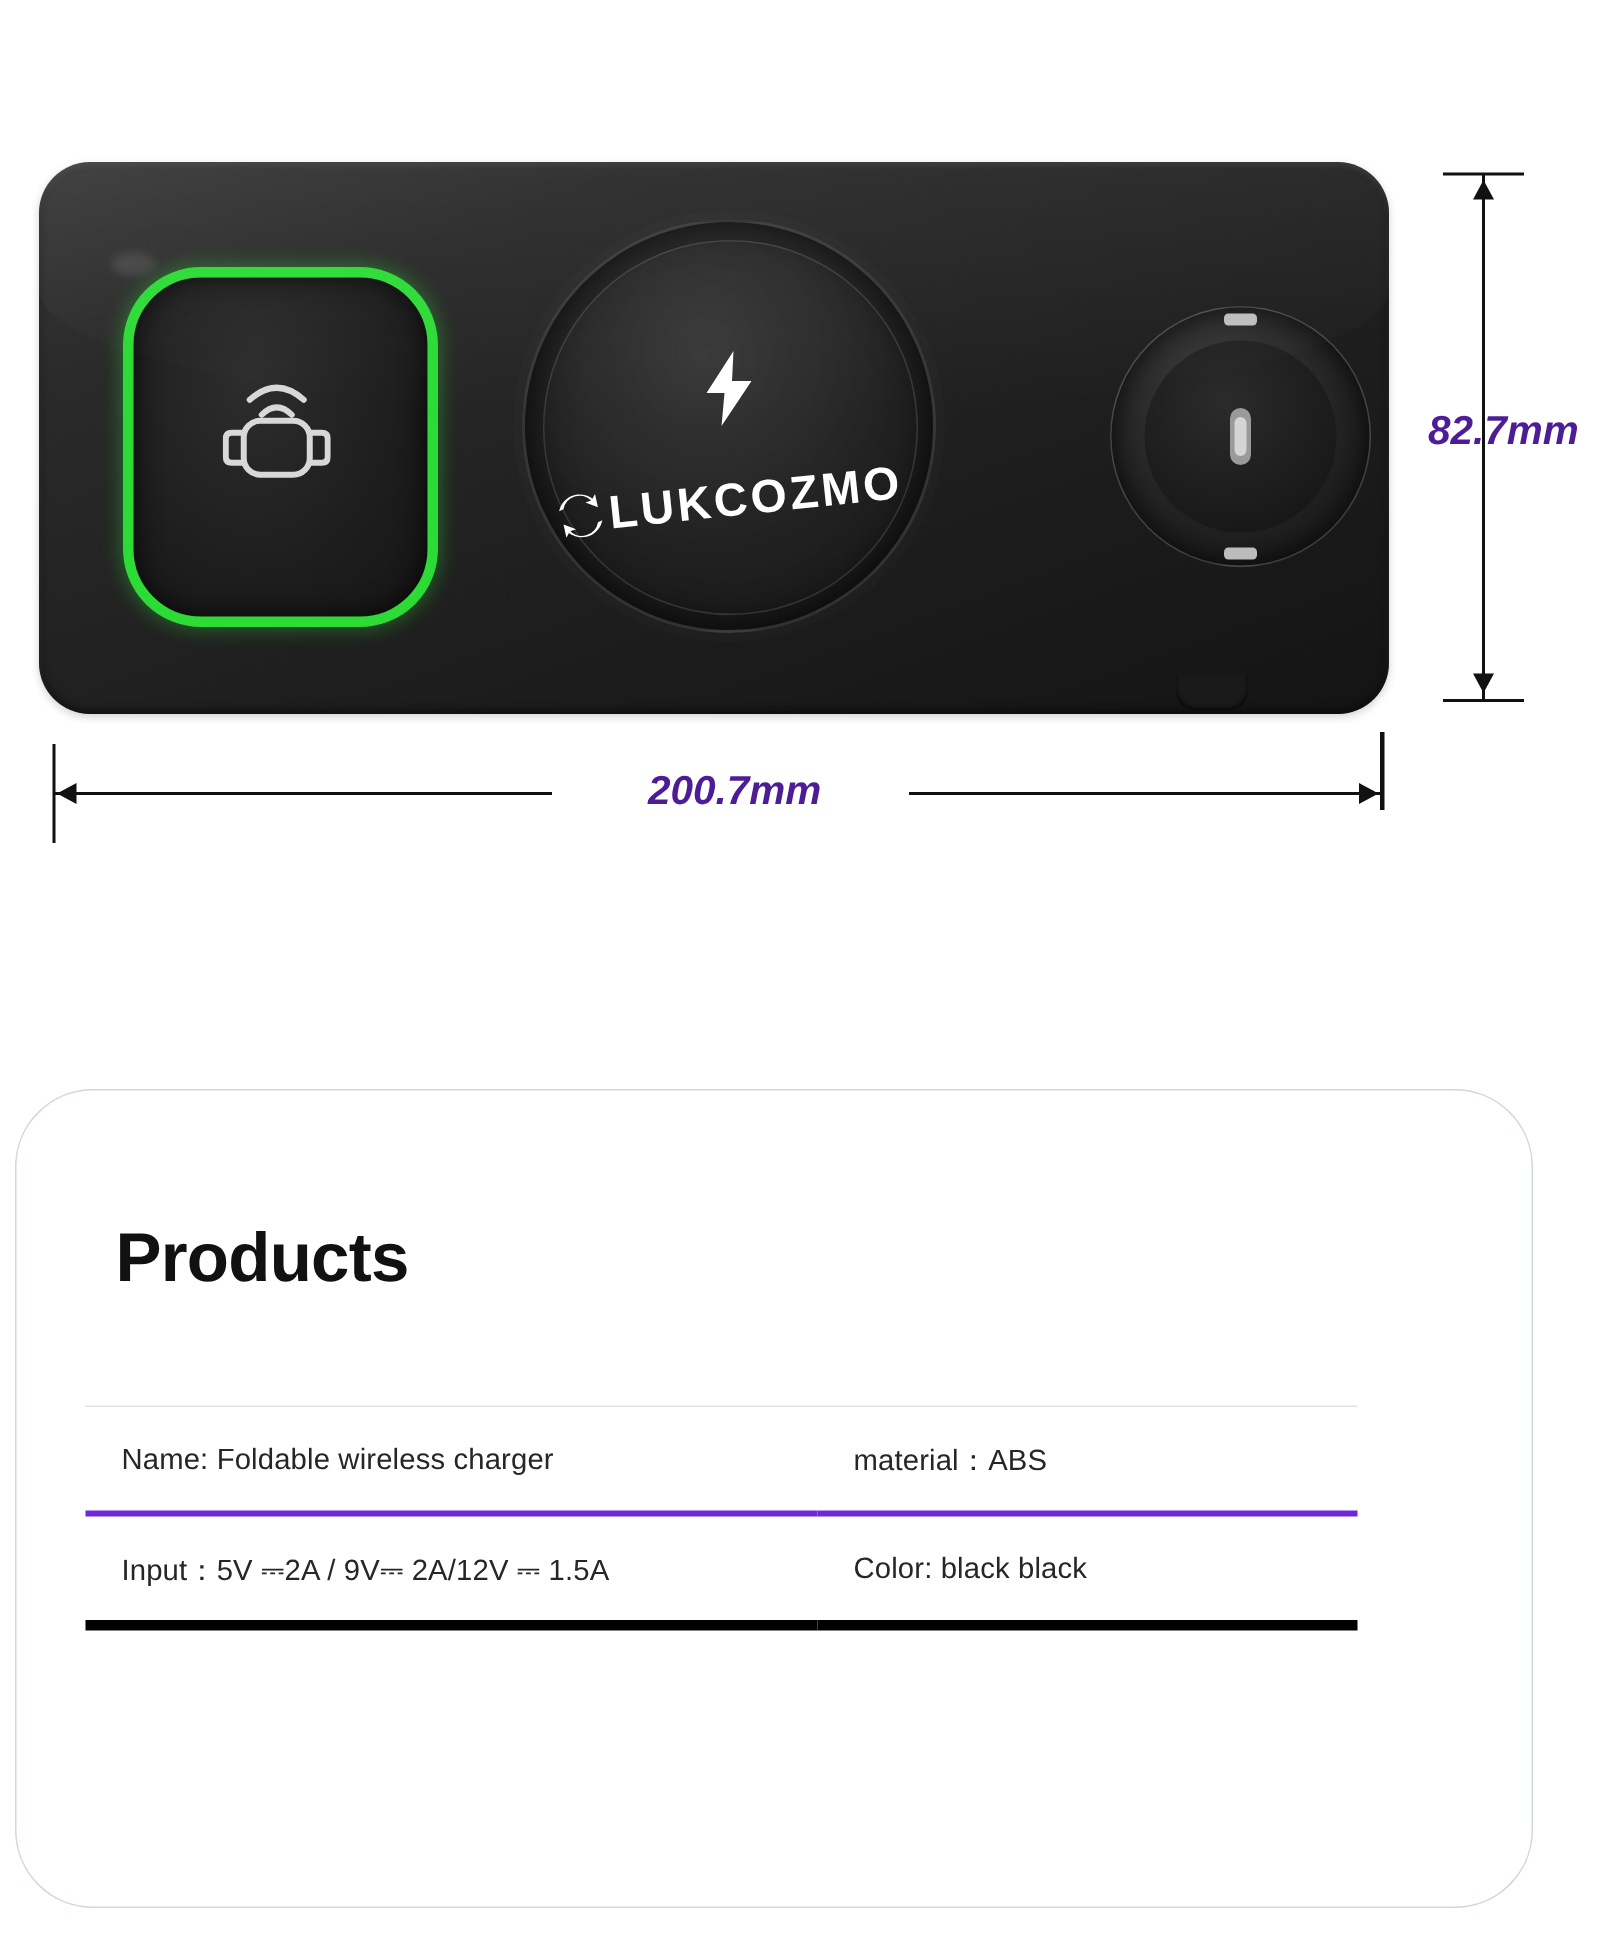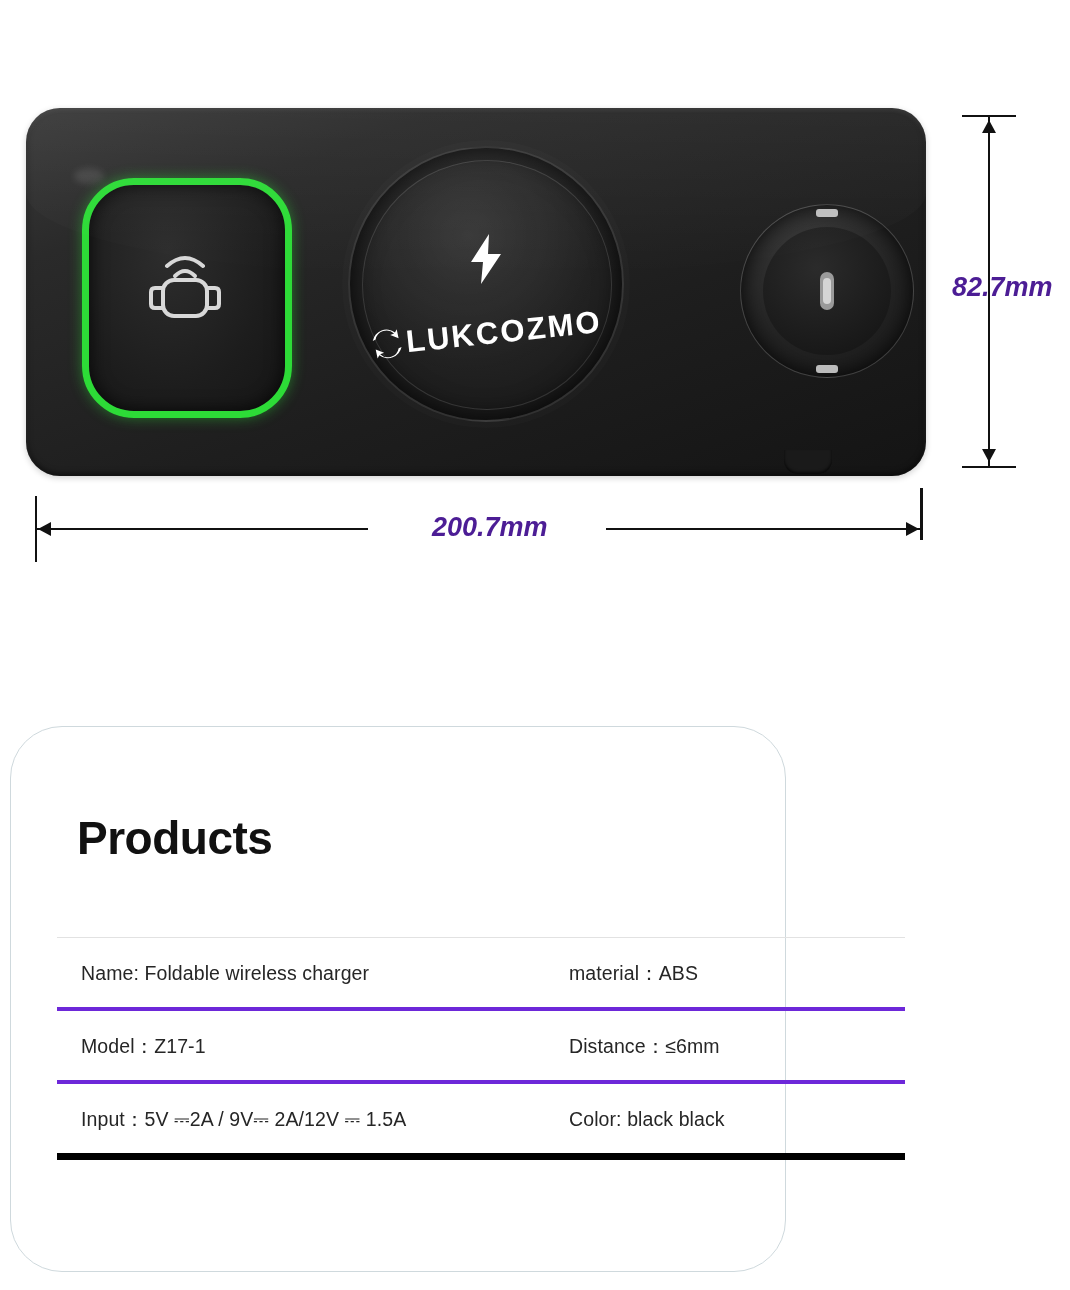--- a/index.html
+++ b/index.html
@@ -216,21 +216,21 @@
     border-top: 7px solid transparent;
     border-bottom: 7px solid transparent;
     border-left: 13px solid #111;
   }
 
   
   #spec-card {
     position: absolute;
     left: 10px;
     top: 726px;
-    width: 776px;
+    width: 1012px;
     height: 546px;
     border: 1px solid #cfd9dd;
     border-radius: 52px;
     background: #fff;
     box-sizing: border-box;
   }
   #spec-title {
     position: absolute;
     left: 66px;
     top: 84px;
@@ -327,22 +327,18 @@
 <div id="spec-card">
   <div id="spec-title">Products</div>
 
   <table id="spec-table">
     <tbody>
       <tr>
         <td>Name: Foldable wireless charger</td>
         <td>material：ABS</td>
       </tr>
       <tr>
-        <td>Model：Z17-1</td>
-        <td>Distance：≤6mm</td>
-      </tr>
-      <tr>
         <td class="dc-sym">Input：5V ⎓2A / 9V⎓ 2A/12V ⎓ 1.5A</td>
         <td>Color: black  black</td>
       </tr>
     </tbody>
   </table>
 </div>
 
 </body></html>

